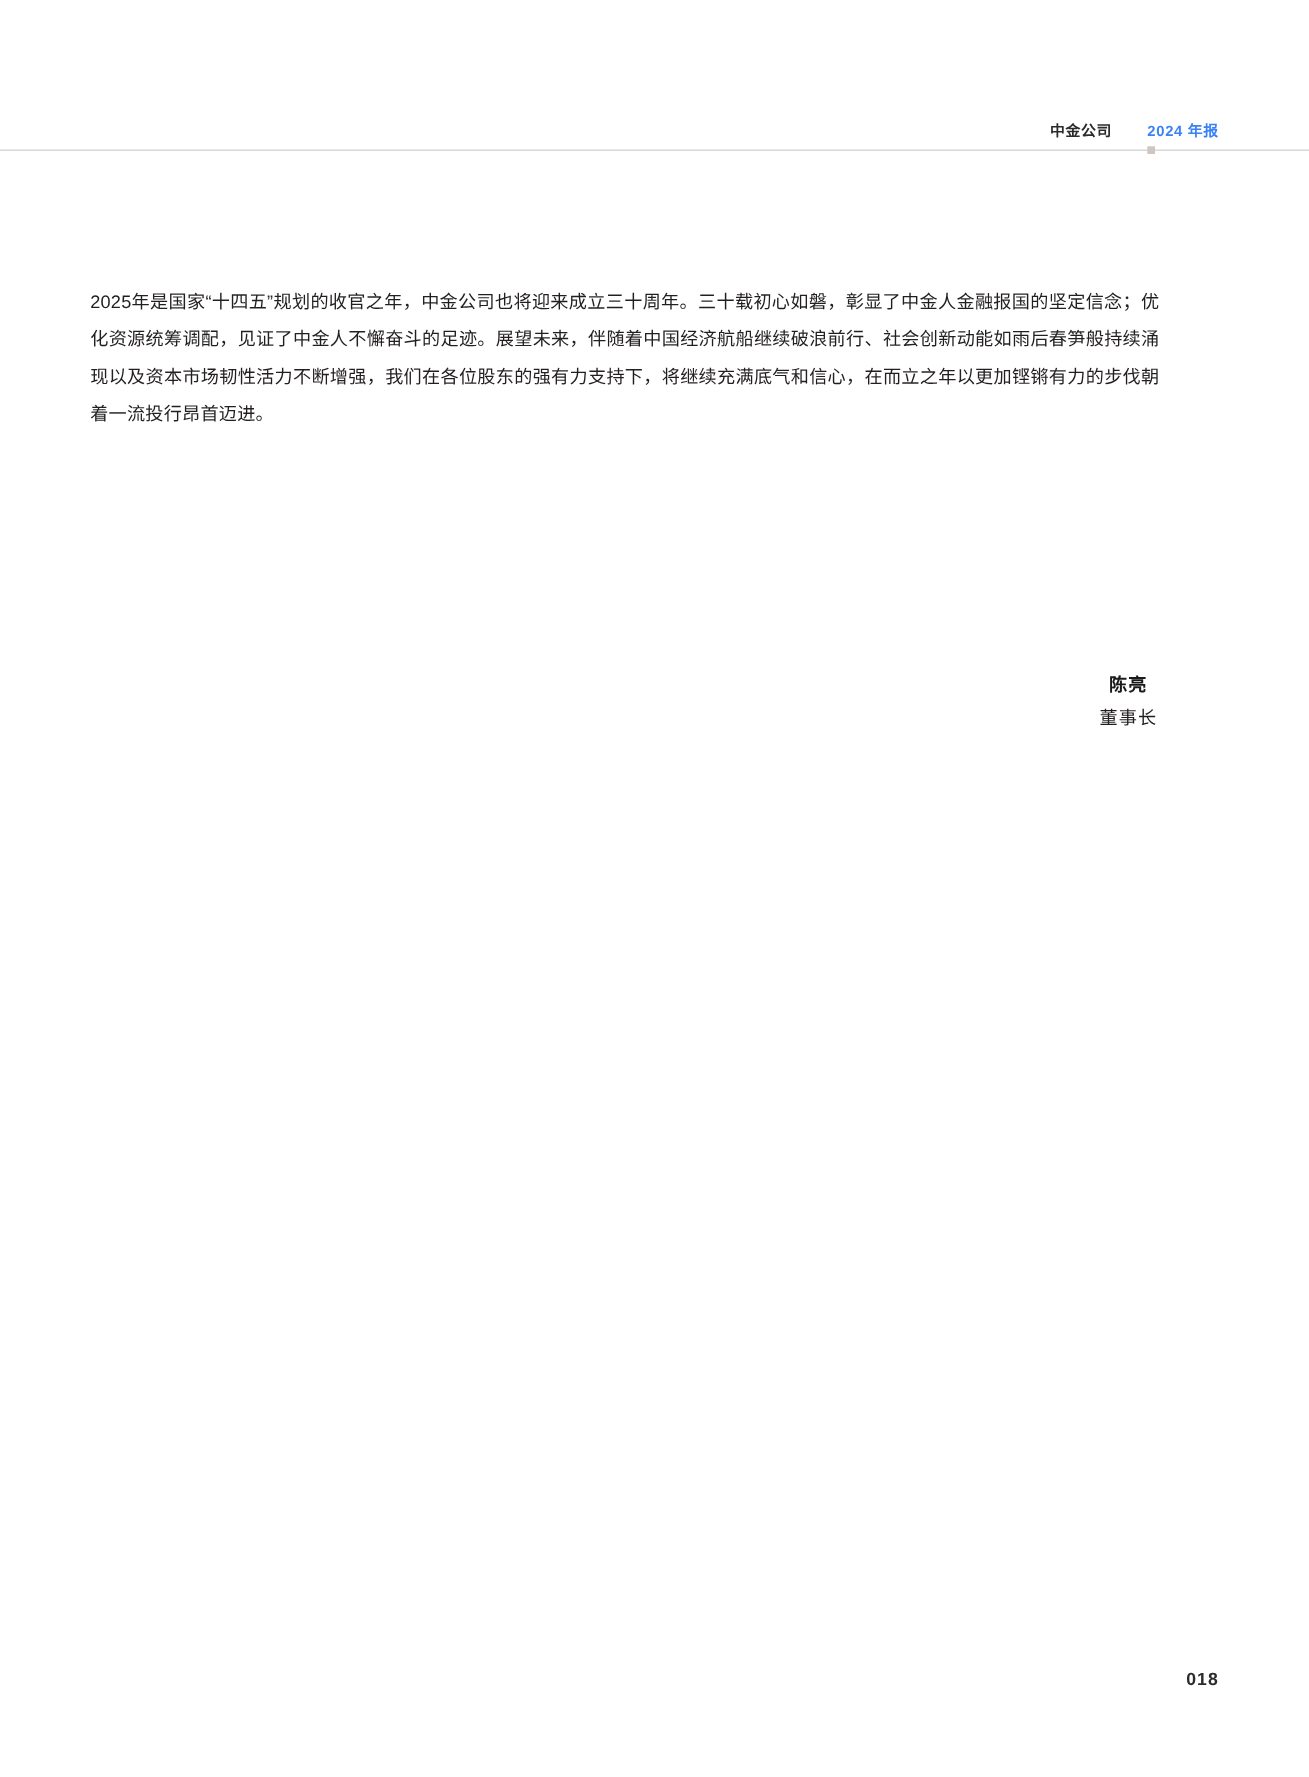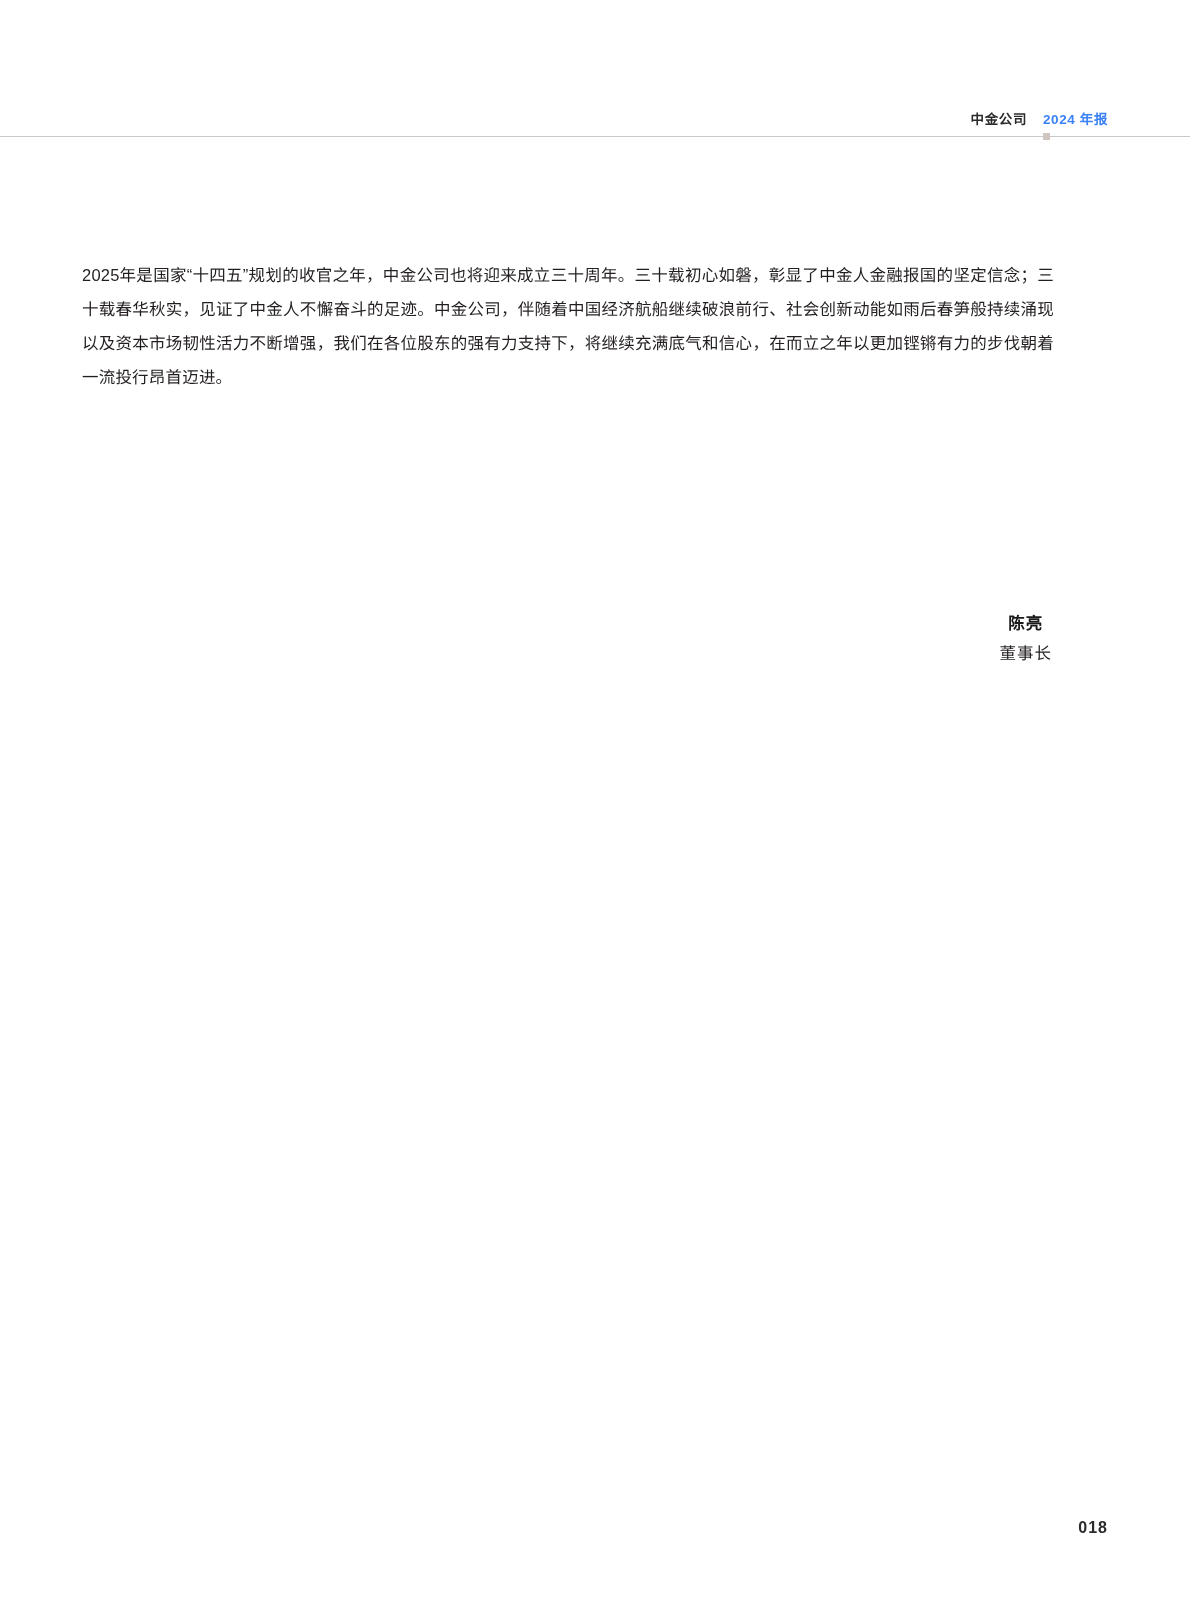--- a/index.html
+++ b/index.html
@@ -36,21 +36,21 @@
     right: 0;
     height: 1px;
     background: #c9c9c9;
   }
   .header-text {
     position: absolute;
     right: 82px;
     top: 0;
     display: flex;
     align-items: center;
-    gap: 16px;
+    gap: 32px;
     font-size: 13.5px;
     letter-spacing: 0.6px;
     color: #3b3b3b;
     white-space: nowrap;
   }
   .header-company {
     color: #2b2b2b;
     font-weight: 600;
   }
   .header-doc {
@@ -128,21 +128,21 @@
   <div class="header">
     <div class="header-rule"></div>
     <div class="header-mark"></div>
     <div class="header-text">
       <span class="header-company">中金公司</span>
       <span class="header-doc">2024 年报</span>
     </div>
   </div>
 
   <div class="content">
-    <p class="para"><span>2025年是国家“十四五”规划的收官之年，中金公司也将迎来成立三十周年。三十载初心如磐，彰显了中金人金融报国的坚定信念；三十载春华秋实，见证了中金人不懈奋斗的足迹。中金公司，伴随着中国经济航船继续破浪前行、社会创新动能如雨后春笋般持续涌现以及资本市场韧性活力不断增强，我们在各位股东的强有力支持下，将继续充满底气和信心，在而立之年以更加铿锵有力的步伐朝着一流投行昂首迈进。</span></p>
+    <p class="para"><span>2025年是国家“十四五”规划的收官之年，中金公司也将迎来成立三十周年。三十载初心如磐，彰显了中金人金融报国的坚定信念；优化资源统筹调配，见证了中金人不懈奋斗的足迹。展望未来，伴随着中国经济航船继续破浪前行、社会创新动能如雨后春笋般持续涌现以及资本市场韧性活力不断增强，我们在各位股东的强有力支持下，将继续充满底气和信心，在而立之年以更加铿锵有力的步伐朝着一流投行昂首迈进。</span></p>
   </div>
 
   <div class="signature">
     <div class="sig-name">陈亮</div>
     <div class="sig-title">董事长</div>
   </div>
 
   <div class="folio">018</div>
 
 </div>

